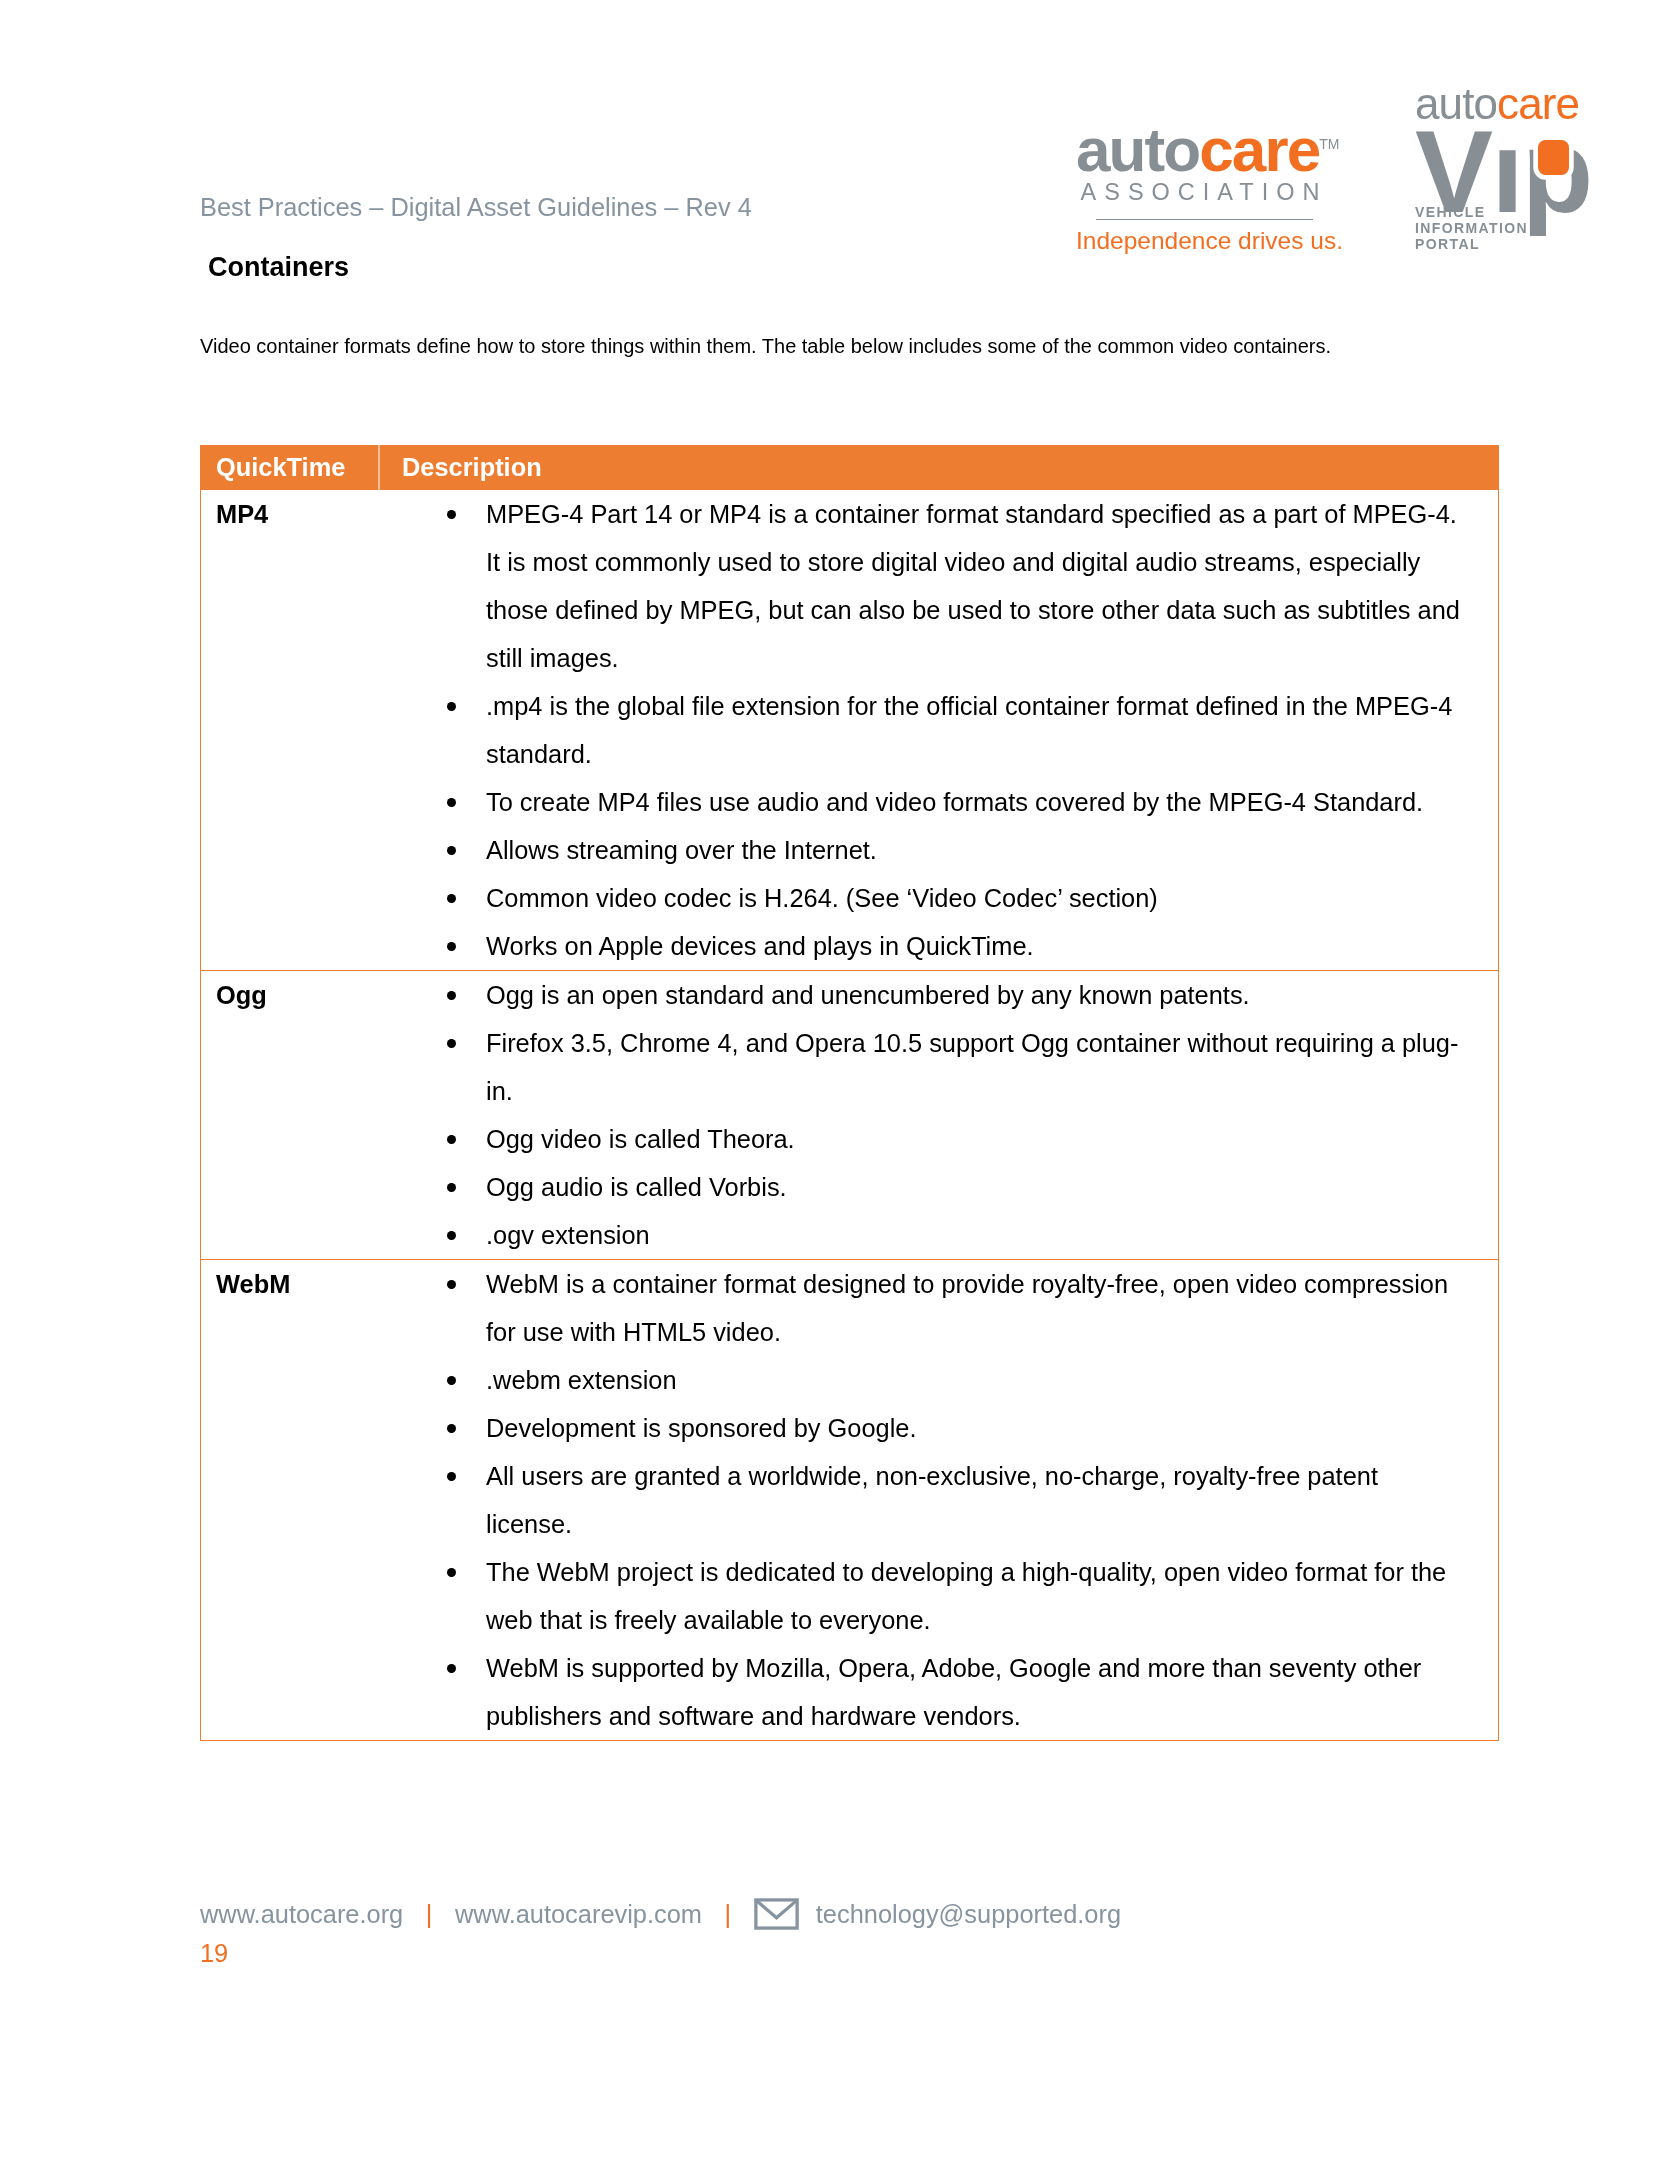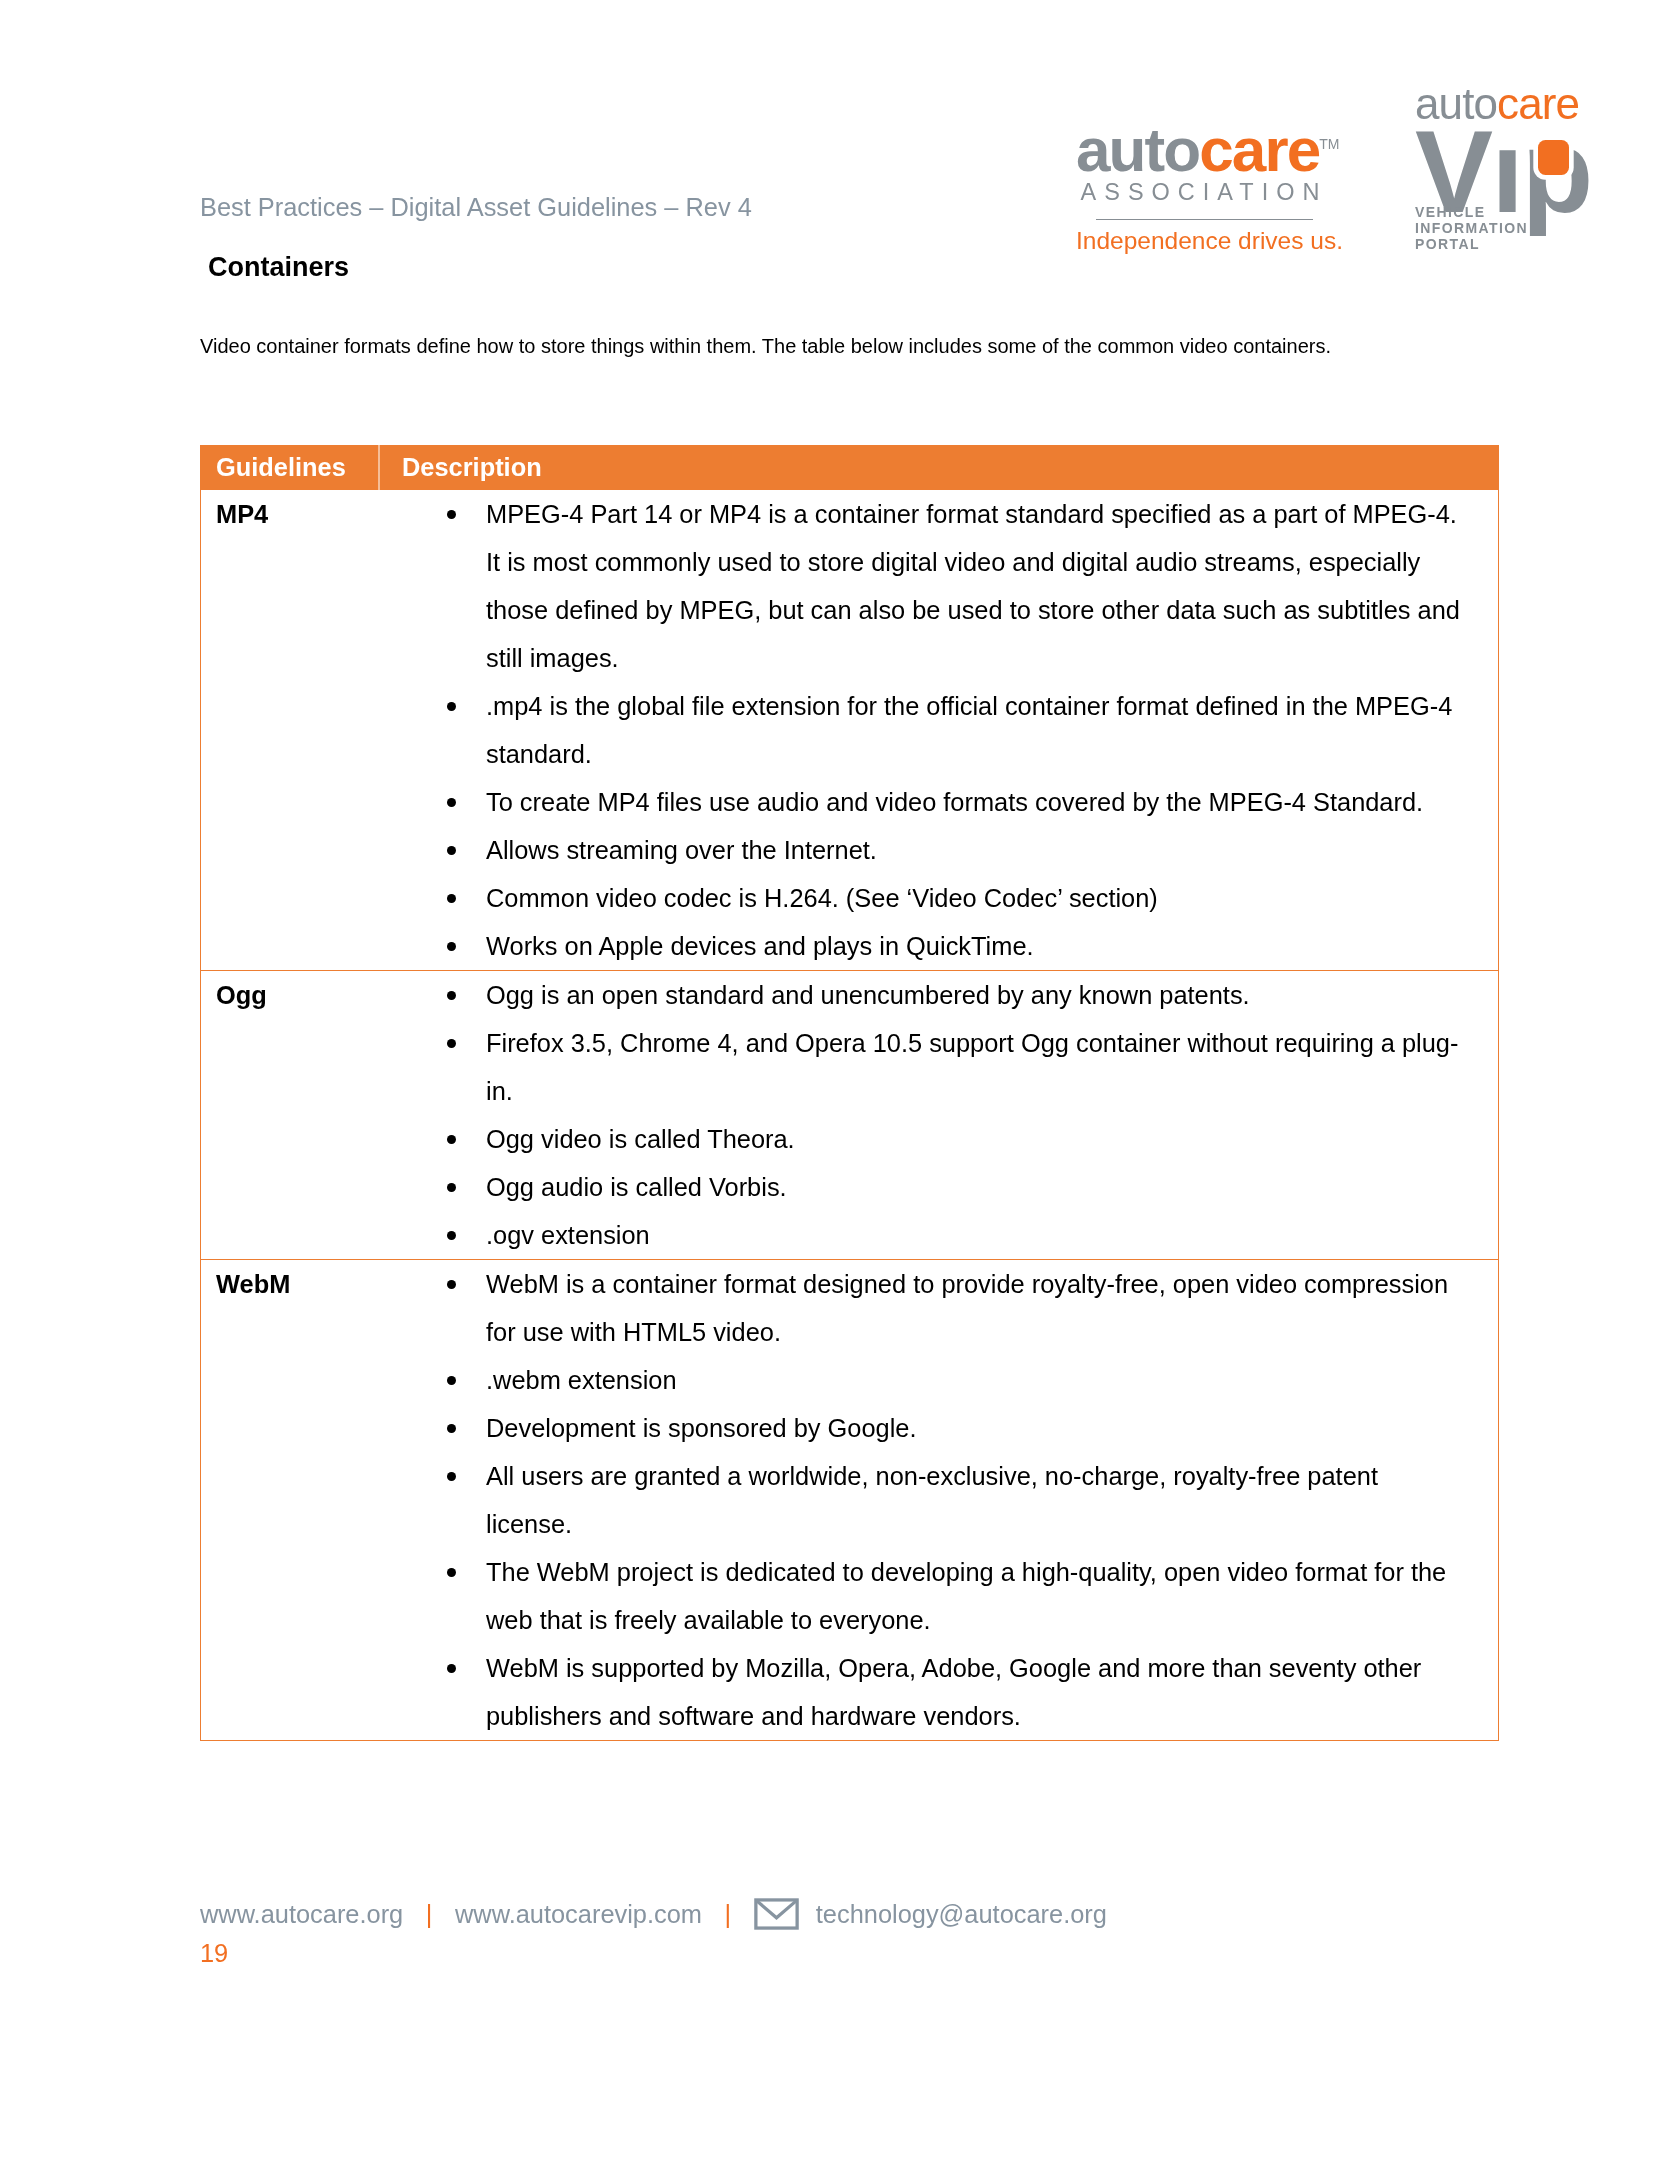--- a/index.html
+++ b/index.html
@@ -87,21 +87,21 @@
       <div>PORTAL</div>
     </div>
   </div>
 
   <div class="section-title">Containers</div>
 
   <div class="intro">Video container formats define how to store things within them. The table below includes some of the common video containers.</div>
 
   <div class="vtable">
     <div class="thead">
-      <div class="th th1">Guidelines</div>
+      <div class="th th1">QuickTime</div>
       <div class="th th2">Description</div>
     </div>
     <div id="tbody">
   <div class="trow">
     <div class="tcell-label">MP4</div>
     <ul class="tcell-desc">
             <li>MPEG-4 Part 14 or MP4 is a container format standard specified as a part of MPEG-4. It is most commonly used to store digital video and digital audio streams, especially those defined by MPEG, but can also be used to store other data such as subtitles and still images.</li>
             <li>.mp4 is the global file extension for the official container format defined in the MPEG-4 standard.</li>
             <li>To create MP4 files use audio and video formats covered by the MPEG-4 Standard.</li>
             <li>Allows streaming over the Internet.</li>
@@ -138,19 +138,19 @@
   <div class="footer">
     <div class="footer-links">
       <span class="flink">www.autocare.org</span>
       <span class="fsep">|</span>
       <span class="flink">www.autocarevip.com</span>
       <span class="fsep">|</span>
       <svg class="mail-icon" width="45" height="32" viewBox="0 0 48 34">
         <rect x="2" y="2" width="44" height="30" fill="none" stroke="#8794A0" stroke-width="3.5"></rect>
         <polyline points="3,3 24,21 45,3" fill="none" stroke="#8794A0" stroke-width="3.5"></polyline>
       </svg>
-      <span class="flink">technology@autocare.org</span>
+      <span class="flink">technology@supported.org</span>
     </div>
     <div class="pagenum">19</div>
   </div>
 
 </div>
 
 
 </body></html>

